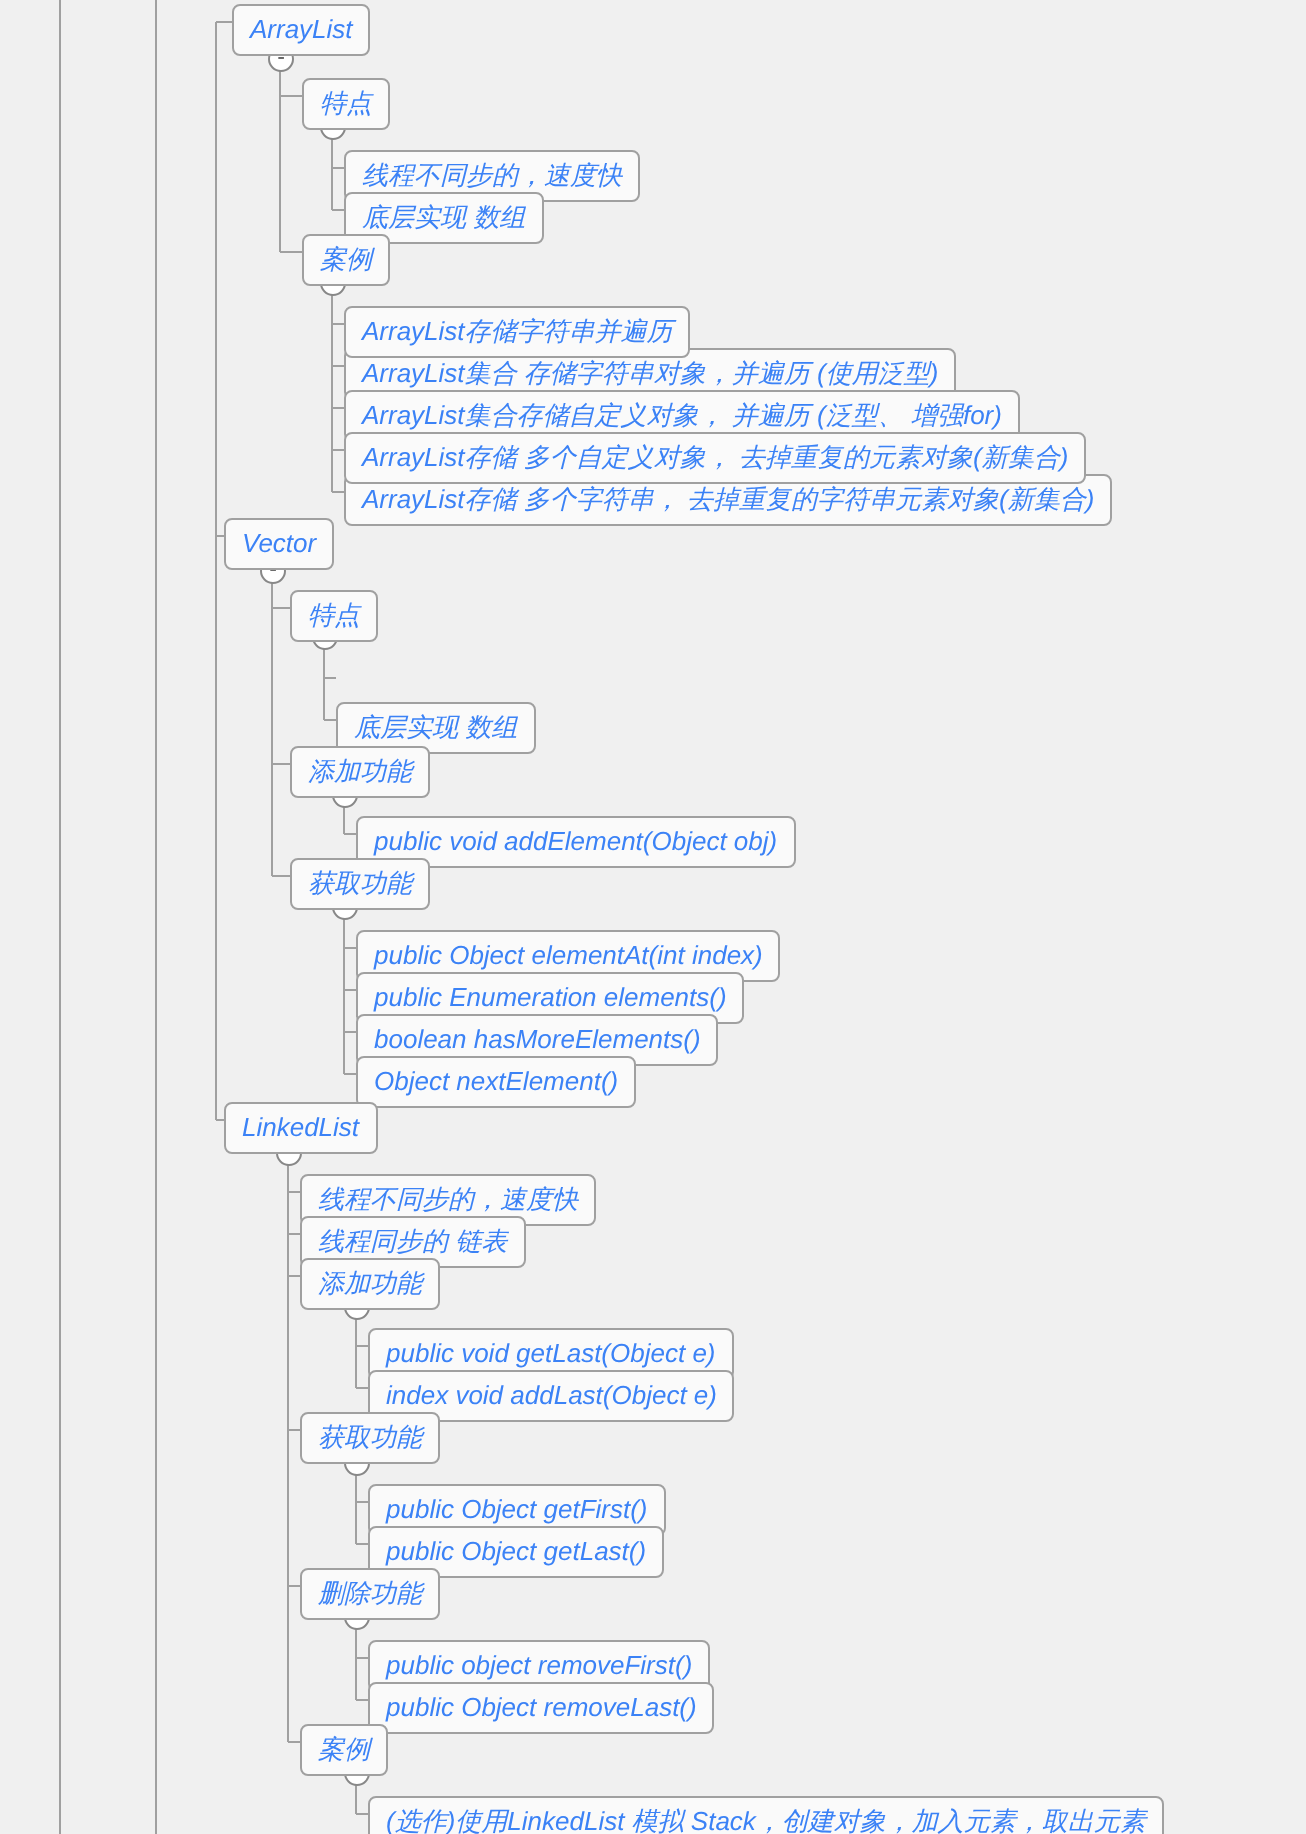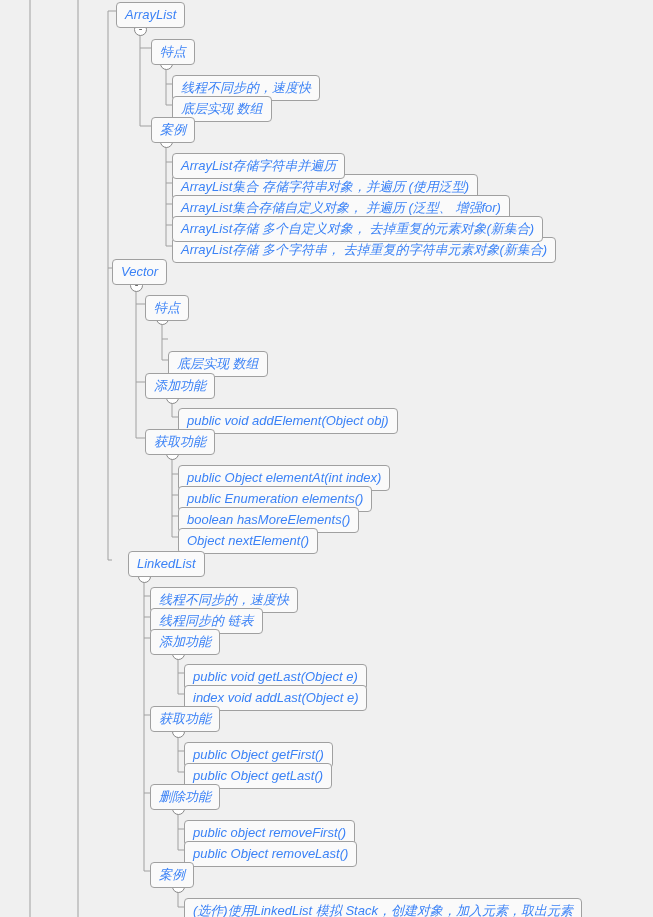--- a/index.html
+++ b/index.html
@@ -157,21 +157,21 @@
 <div class="node" style="left:145px;top:295px">特点</div>
 <div class="node" style="left:168px;top:351px">底层实现 数组</div>
 <div class="node" style="left:145px;top:373px">添加功能</div>
 <div class="node" style="left:178px;top:408px">public void addElement(Object obj)</div>
 <div class="node" style="left:145px;top:429px">获取功能</div>
 <div class="node" style="left:178px;top:465px">public Object elementAt(int index)</div>
 <div class="node" style="left:178px;top:486px">public Enumeration elements()</div>
 <div class="node" style="left:178px;top:507px">boolean hasMoreElements()</div>
 <div class="node" style="left:178px;top:528px">Object nextElement()</div>
 
-<div class="node" style="left:128px;top:551px">LinkedList</div>
+<div class="node" style="left:112px;top:551px">LinkedList</div>
 <div class="node" style="left:150px;top:587px">线程不同步的，速度快</div>
 <div class="node" style="left:150px;top:608px">线程同步的 链表</div>
 <div class="node" style="left:150px;top:629px">添加功能</div>
 <div class="node" style="left:184px;top:664px">public void getLast(Object e)</div>
 <div class="node" style="left:184px;top:685px">index void addLast(Object e)</div>
 <div class="node" style="left:150px;top:706px">获取功能</div>
 <div class="node" style="left:184px;top:742px">public Object getFirst()</div>
 <div class="node" style="left:184px;top:763px">public Object getLast()</div>
 <div class="node" style="left:150px;top:784px">删除功能</div>
 <div class="node" style="left:184px;top:820px">public object removeFirst()</div>

